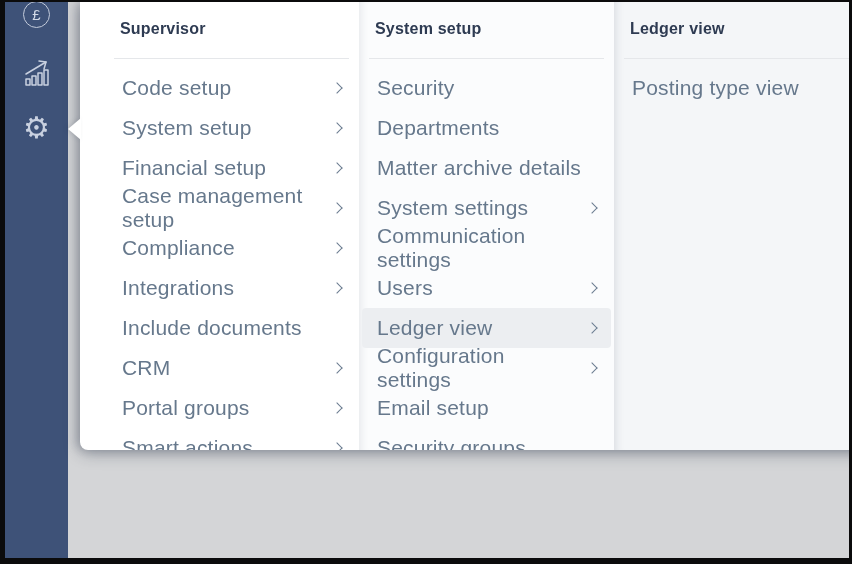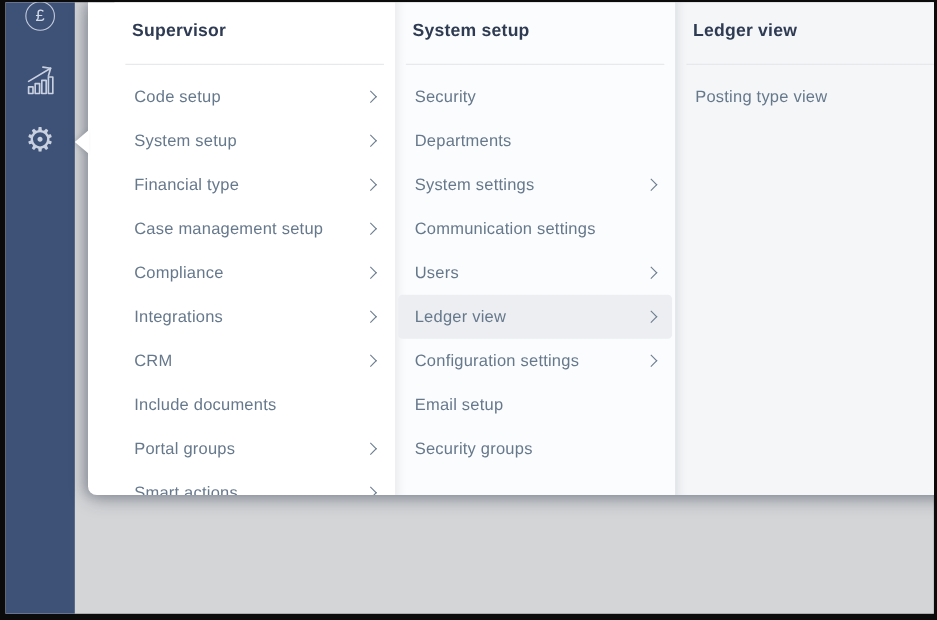--- a/index.html
+++ b/index.html
@@ -44,21 +44,21 @@
   .panel.p2{background:var(--panel2-bg,#fbfcfd);box-shadow:inset 10px 0 10px -9px rgba(40,50,70,.12);}
   .panel.p3{background:var(--panel3-bg,#f4f6f8);box-shadow:inset 10px 0 10px -9px rgba(40,50,70,.15);}
   .panel-title{
     margin:18px 16px 0;font-size:16px;font-weight:700;letter-spacing:.2px;
     color:var(--header-text,#2e3b52);
   }
   .divider{border:none;border-top:1px solid var(--divider,#e5e7ea);margin:20px 10px 0;}
   .items{margin-top:9px;}
   .item{
     height:40px;display:flex;align-items:center;justify-content:space-between;
-    padding:0 18px;font-size:15px;letter-spacing:.2px;
+    padding:0 18px;font-size:21px;letter-spacing:.2px;
     color:var(--item-text,#66788c);cursor:pointer;
   }
   .item.active{
     background:var(--highlight-bg,#eceef1);border-radius:4px;
     margin:0 3px;padding:0 15px;
   }
   .chevron{
     width:7px;height:7px;flex:0 0 auto;
     border-top:1.6px solid #6b7c90;border-right:1.6px solid #6b7c90;
     transform:rotate(45deg);margin-left:8px;
@@ -111,41 +111,41 @@
       <div class="items">
           <div class="item">
             <span>Code setup</span>
             <span class="chevron"></span>
           </div>
           <div class="item">
             <span>System setup</span>
             <span class="chevron"></span>
           </div>
           <div class="item">
-            <span>Financial type</span>
+            <span>Financial setup</span>
             <span class="chevron"></span>
           </div>
           <div class="item">
             <span>Case management setup</span>
             <span class="chevron"></span>
           </div>
           <div class="item">
             <span>Compliance</span>
             <span class="chevron"></span>
           </div>
           <div class="item">
             <span>Integrations</span>
             <span class="chevron"></span>
           </div>
           <div class="item">
+            <span>Include documents</span>
+          </div>
+          <div class="item">
             <span>CRM</span>
             <span class="chevron"></span>
-          </div>
-          <div class="item">
-            <span>Include documents</span>
           </div>
           <div class="item">
             <span>Portal groups</span>
             <span class="chevron"></span>
           </div>
           <div class="item">
             <span>Smart actions</span>
             <span class="chevron"></span>
           </div>
         </div>
@@ -155,20 +155,23 @@
       <h2 class="panel-title">System setup</h2>
       <hr class="divider">
       <div class="items">
           <div class="item">
             <span>Security</span>
           </div>
           <div class="item">
             <span>Departments</span>
           </div>
           <div class="item">
+            <span>Matter archive details</span>
+          </div>
+          <div class="item">
             <span>System settings</span>
             <span class="chevron"></span>
           </div>
           <div class="item">
             <span>Communication settings</span>
           </div>
           <div class="item">
             <span>Users</span>
             <span class="chevron"></span>
           </div>

